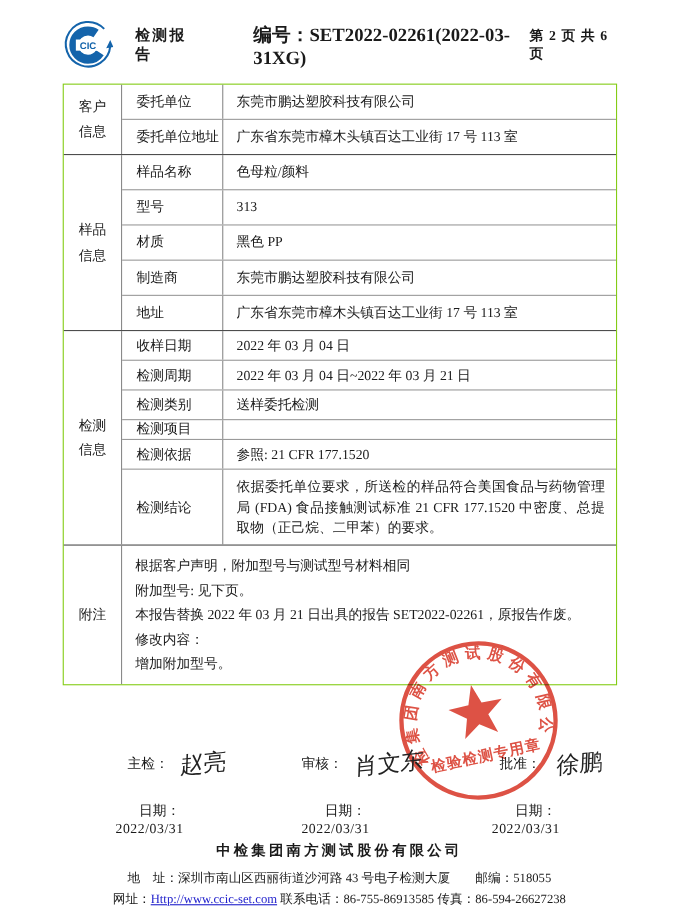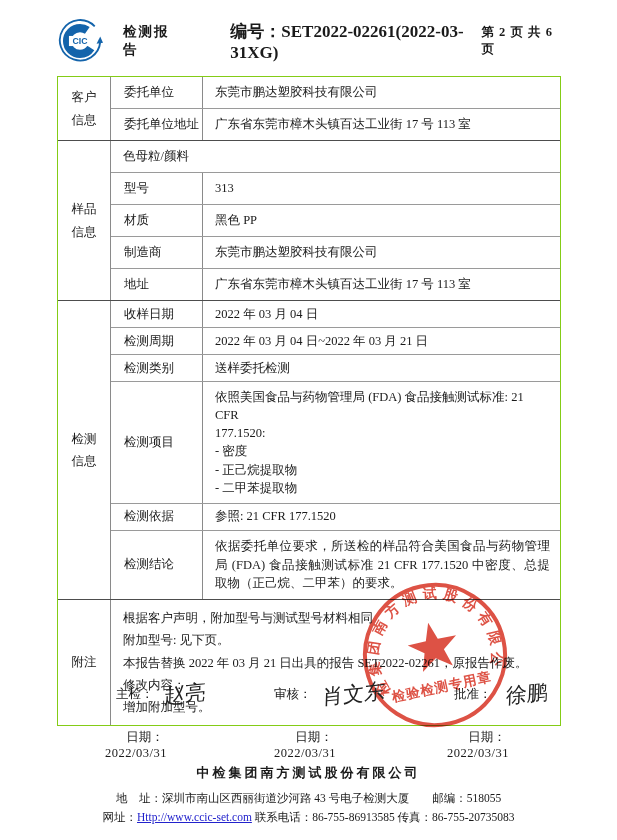--- a/index.html
+++ b/index.html
@@ -91,20 +91,21 @@
           <div class="val">广东省东莞市樟木头镇百达工业街 17 号 113 室</div>
         </div>
       </div>
     </div>
 
     <div class="sec">
       <div class="grp">样品
 信息</div>
       <div class="rows">
         <div class="row h31">
+          <div class="lab">样品名称</div>
           <div class="val">色母粒/颜料</div>
         </div>
         <div class="row h31">
           <div class="lab">型号</div>
           <div class="val">313</div>
         </div>
         <div class="row h31">
           <div class="lab">材质</div>
           <div class="val">黑色 PP</div>
         </div>
@@ -130,25 +131,20 @@
         <div class="row h26">
           <div class="lab">检测周期</div>
           <div class="val">2022 年 03 月 04 日~2022 年 03 月 21 日</div>
         </div>
         <div class="row h26">
           <div class="lab">检测类别</div>
           <div class="val">送样委托检测</div>
         </div>
         <div class="row">
           <div class="lab">检测项目</div>
-          <div class="val pre">依照美国食品与药物管理局 (FDA) 食品接触测试标准: 21 CFR
-177.1520:
-- 密度
-- 正己烷提取物
-- 二甲苯提取物</div>
         </div>
         <div class="row h26">
           <div class="lab">检测依据</div>
           <div class="val">参照: 21 CFR 177.1520</div>
         </div>
         <div class="row">
           <div class="lab">检测结论</div>
           <div class="val just">依据委托单位要求，所送检的样品符合美国食品与药物管理局 (FDA) 食品接触测试标准 21 CFR 177.1520 中密度、总提取物（正己烷、二甲苯）的要求。</div>
         </div>
       </div>
@@ -205,17 +201,17 @@
       </div>
     </div>
   </div>
 
   <div class="ftr">
     <div class="company">中检集团南方测试股份有限公司</div>
     <div class="addr">地　址：深圳市南山区西丽街道沙河路 43 号电子检测大厦　　邮编：518055</div>
     <div class="web">
       <span>网址：</span><a class="url" href="#">Http://www.ccic-set.com</a>
       <span>联系电话：86-755-86913585</span>
-      <span>传真：86-755-20735083</span>
+      <span>传真：86-594-26627238</span>
     </div>
   </div>
 
 </div>
 
 </body></html>

